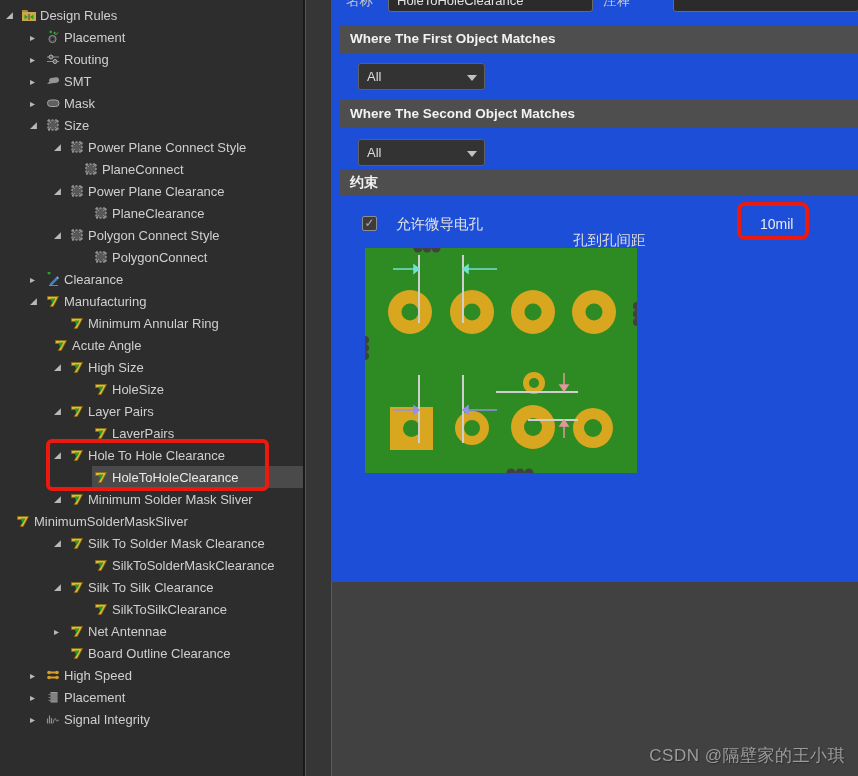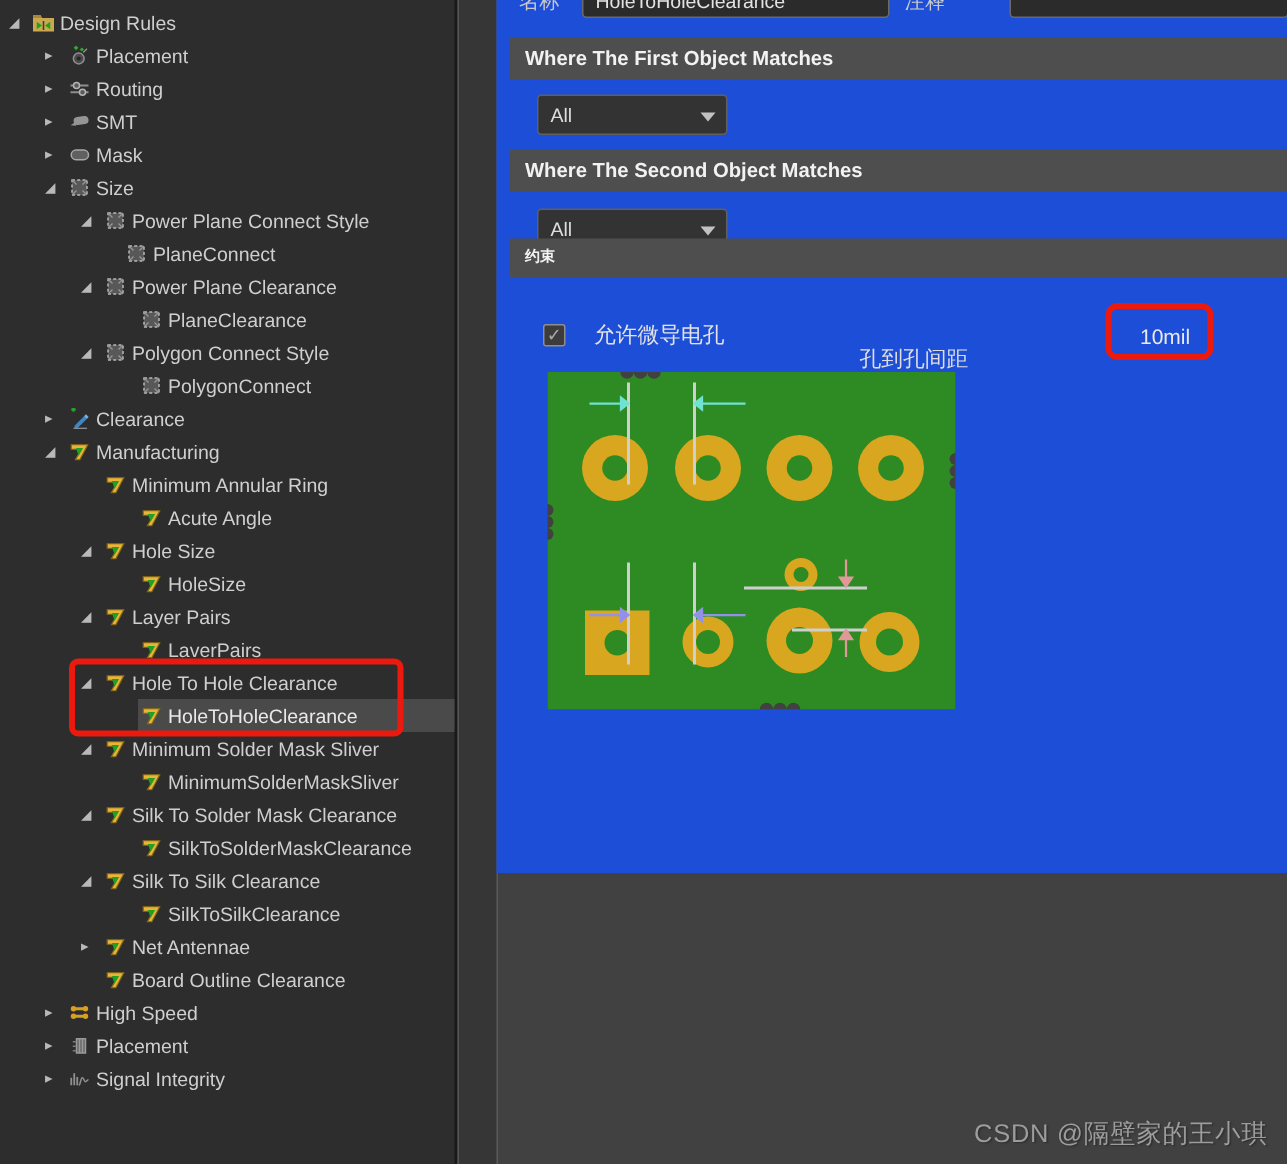--- a/index.html
+++ b/index.html
@@ -251,42 +251,42 @@
           <span class="row-content">
             <span class="tree-icon">
               <svg width="14" height="14" viewBox="0 0 14 14">
                 <path d="M1.5 2.5h11L7.2 12.5H4.3l4-7h-6.8z" fill="#e8b53a" stroke="#8a6a10" stroke-width="0.8"></path>
                 <path d="M4.6 4.6h4.8l-3 5.2z" fill="#21a021"></path>
               </svg>
             </span>
             <span class="tree-label">Minimum Annular Ring</span>
           </span>
         </div>
-        <div class="tree-row" style="padding-left: 54px; margin-left: 24px;">
+        <div class="tree-row" style="padding-left: 38px;">
           <span class="tree-arrow"></span>
           <span class="row-content">
             <span class="tree-icon">
               <svg width="14" height="14" viewBox="0 0 14 14">
                 <path d="M1.5 2.5h11L7.2 12.5H4.3l4-7h-6.8z" fill="#e8b53a" stroke="#8a6a10" stroke-width="0.8"></path>
                 <path d="M4.6 4.6h4.8l-3 5.2z" fill="#21a021"></path>
               </svg>
             </span>
             <span class="tree-label">Acute Angle</span>
           </span>
         </div>
         <div class="tree-row" style="padding-left: 54px;">
           <span class="tree-arrow">◢</span>
           <span class="row-content">
             <span class="tree-icon">
               <svg width="14" height="14" viewBox="0 0 14 14">
                 <path d="M1.5 2.5h11L7.2 12.5H4.3l4-7h-6.8z" fill="#e8b53a" stroke="#8a6a10" stroke-width="0.8"></path>
                 <path d="M4.6 4.6h4.8l-3 5.2z" fill="#21a021"></path>
               </svg>
             </span>
-            <span class="tree-label">Hole Size</span>
+            <span class="tree-label">High Size</span>
           </span>
         </div>
         <div class="tree-row" style="padding-left: 78px;">
           <span class="tree-arrow"></span>
           <span class="row-content">
             <span class="tree-icon">
               <svg width="14" height="14" viewBox="0 0 14 14">
                 <path d="M1.5 2.5h11L7.2 12.5H4.3l4-7h-6.8z" fill="#e8b53a" stroke="#8a6a10" stroke-width="0.8"></path>
                 <path d="M4.6 4.6h4.8l-3 5.2z" fill="#21a021"></path>
               </svg>
@@ -347,21 +347,21 @@
           <span class="row-content">
             <span class="tree-icon">
               <svg width="14" height="14" viewBox="0 0 14 14">
                 <path d="M1.5 2.5h11L7.2 12.5H4.3l4-7h-6.8z" fill="#e8b53a" stroke="#8a6a10" stroke-width="0.8"></path>
                 <path d="M4.6 4.6h4.8l-3 5.2z" fill="#21a021"></path>
               </svg>
             </span>
             <span class="tree-label">Minimum Solder Mask Sliver</span>
           </span>
         </div>
-        <div class="tree-row" style="padding-left: 78px;">
+        <div class="tree-row" style="">
           <span class="tree-arrow"></span>
           <span class="row-content">
             <span class="tree-icon">
               <svg width="14" height="14" viewBox="0 0 14 14">
                 <path d="M1.5 2.5h11L7.2 12.5H4.3l4-7h-6.8z" fill="#e8b53a" stroke="#8a6a10" stroke-width="0.8"></path>
                 <path d="M4.6 4.6h4.8l-3 5.2z" fill="#21a021"></path>
               </svg>
             </span>
             <span class="tree-label">MinimumSolderMaskSliver</span>
           </span>
@@ -496,21 +496,21 @@
       <span>All</span>
       <span class="dd-chevron"></span>
     </div>
 
     <div class="strip" style="top:100px">Where The Second Object Matches</div>
     <div class="dropdown" style="top:139px">
       <span>All</span>
       <span class="dd-chevron"></span>
     </div>
 
-    <div class="strip" style="top:159px;height:26px;line-height:26px;font-size:10px">约束</div>
+    <div class="strip" style="top:169px;height:26px;line-height:26px;font-size:14px">约束</div>
 
     <div class="constraint-row">
       <span class="checkbox">
         <span class="check">✓</span>
       </span>
       <span class="cb-label">允许微导电孔</span>
       <span class="spacing-label">孔到孔间距</span>
       <span class="spacing-value">10mil</span>
     </div>
 

